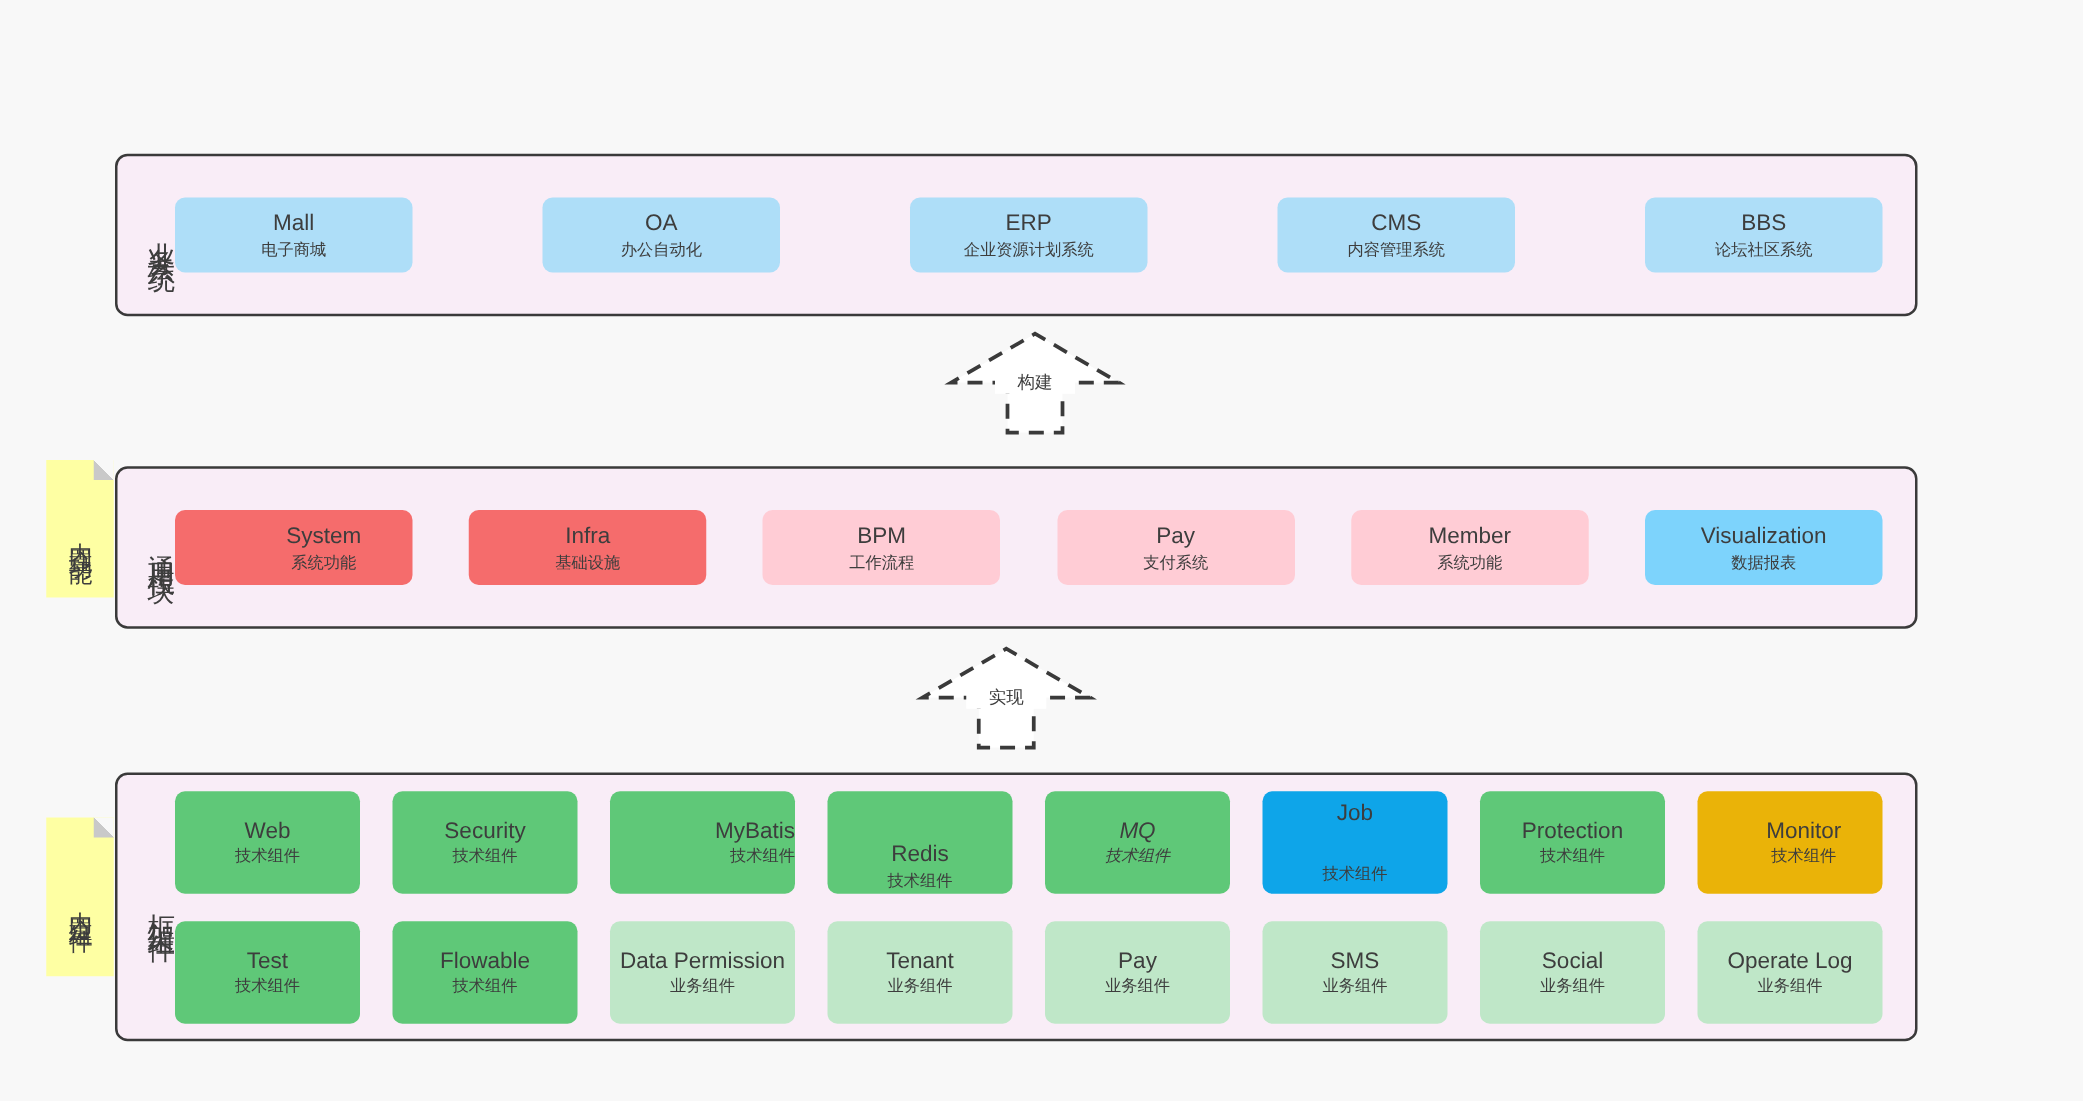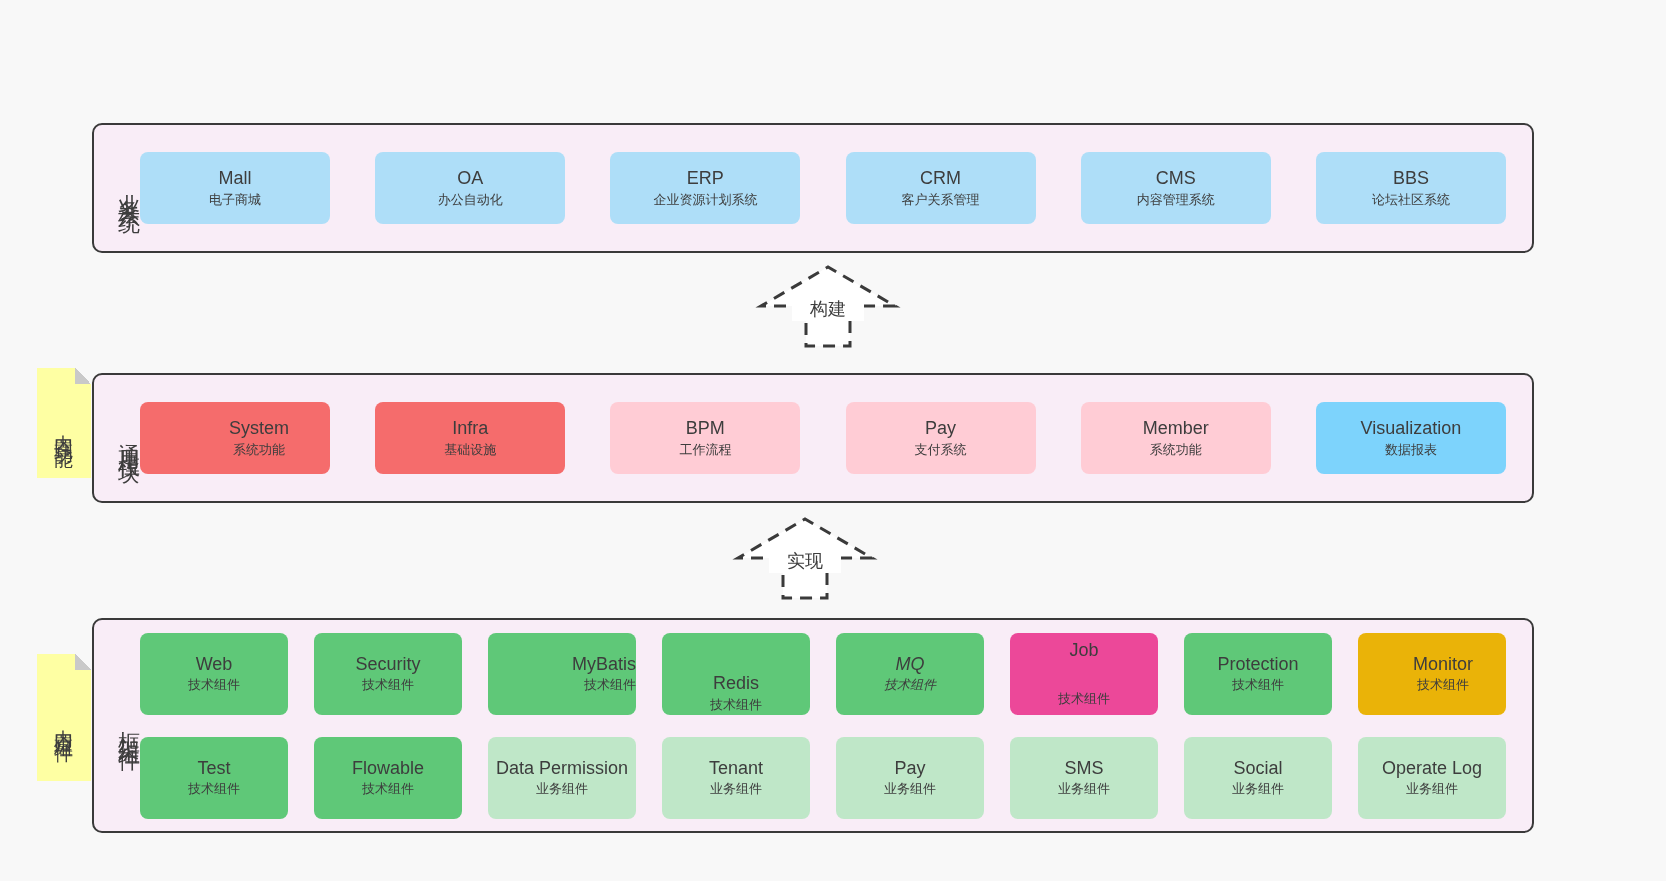--- a/index.html
+++ b/index.html
@@ -27,21 +27,21 @@
     font-size:22px;letter-spacing:6px;line-height:1;
     margin:auto 0;flex:0 0 auto;width:34px;text-align:center;
   }
   .rows{flex:1;display:flex;flex-direction:column;gap:22px;}
   .box-row{display:flex;justify-content:space-between;}
   .box{
     box-sizing:border-box;border-radius:8px;
     display:flex;flex-direction:column;align-items:center;justify-content:center;
     text-align:center;
   }
-  .band-a .box,.band-b .box{width:190px;height:72px;}
+  .band-a .box,.band-b .box{width:190px;height:60px;}
   .band-c .box{width:148px;height:82px;}
   .box-name{font-size:18px;line-height:1.35;}
   .box-desc{font-size:13px;line-height:1.45;}
 
   
   .sticky{
     position:absolute;z-index:1;box-sizing:border-box;
     background:var(--sticky,#feffa3);
     display:flex;align-items:center;justify-content:center;
     padding-top:12px;
@@ -57,21 +57,21 @@
     font-size:19px;letter-spacing:5px;line-height:1;
   }
 
   
   .arrow{position:absolute;width:150px;height:90px;z-index:1;}
   .arrow svg{display:block;}
   .arrow-a{left:753px;top:260px;}
   .arrow-b{left:730px;top:512px;}
   .arrow-label{
     position:absolute;left:50%;top:37px;transform:translateX(-50%);
-    font-size:18px;background:#ffffff;padding:0 18px;white-space:nowrap;
+    font-size:14px;background:#ffffff;padding:0 18px;white-space:nowrap;
   }
 </style>
 </head>
 <body>
 
 <div class="canvas">
 
   <section class="band band-a">
     <div class="band-title">业务系统</div>
     <div class="rows">
@@ -80,24 +80,20 @@
             <div class="box-name">Mall</div>
             <div class="box-desc">电子商城</div>
           </div>
           <div class="box" style="background: rgb(174, 222, 248);">
             <div class="box-name">OA</div>
             <div class="box-desc">办公自动化</div>
           </div>
           <div class="box" style="background: rgb(174, 222, 248);">
             <div class="box-name">ERP</div>
             <div class="box-desc">企业资源计划系统</div>
-          </div>
-          <div class="box" style="background: rgb(174, 222, 248);">
-            <div class="box-name">CRM</div>
-            <div class="box-desc">客户关系管理</div>
           </div>
           <div class="box" style="background: rgb(174, 222, 248);">
             <div class="box-name">CMS</div>
             <div class="box-desc">内容管理系统</div>
           </div>
           <div class="box" style="background: rgb(174, 222, 248);">
             <div class="box-name">BBS</div>
             <div class="box-desc">论坛社区系统</div>
           </div>
         </div>
@@ -175,21 +171,21 @@
             <div class="box-desc">技术组件</div>
           </div>
           <div class="box" style="background: rgb(95, 200, 120); justify-content: flex-end;">
             <div class="box-name">Redis</div>
             <div class="box-desc">技术组件</div>
           </div>
           <div class="box" style="background: rgb(95, 200, 120); font-style: italic;">
             <div class="box-name">MQ</div>
             <div class="box-desc">技术组件</div>
           </div>
-          <div class="box" style="background: #ec4899; gap: 28px;">
+          <div class="box" style="background: #0ea5e9; gap: 28px;">
             <div class="box-name">Job</div>
             <div class="box-desc">技术组件</div>
           </div>
           <div class="box" style="background: rgb(95, 200, 120);">
             <div class="box-name">Protection</div>
             <div class="box-desc">技术组件</div>
           </div>
           <div class="box" style="background: #eab308; padding-left: 22px;">
             <div class="box-name">Monitor</div>
             <div class="box-desc">技术组件</div>

